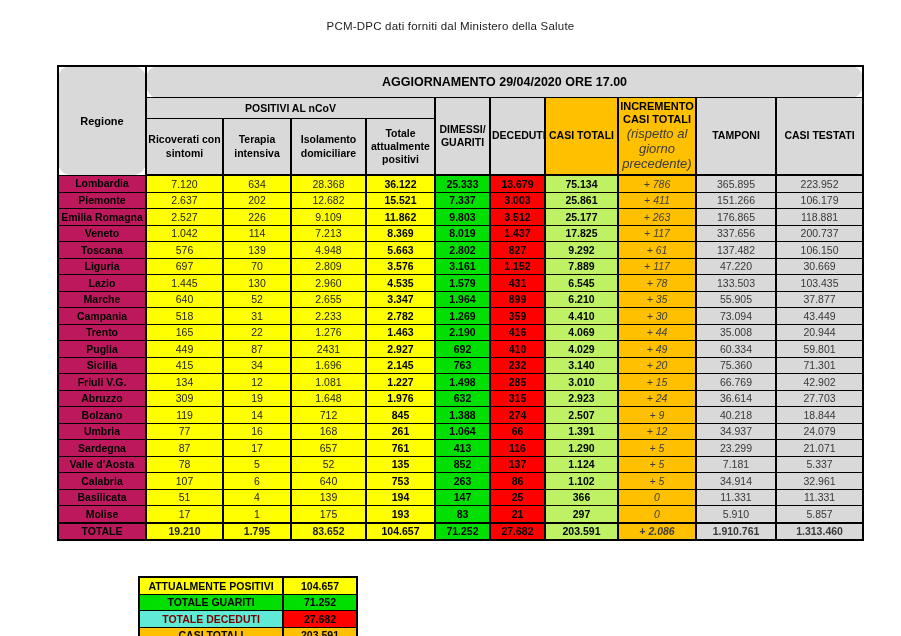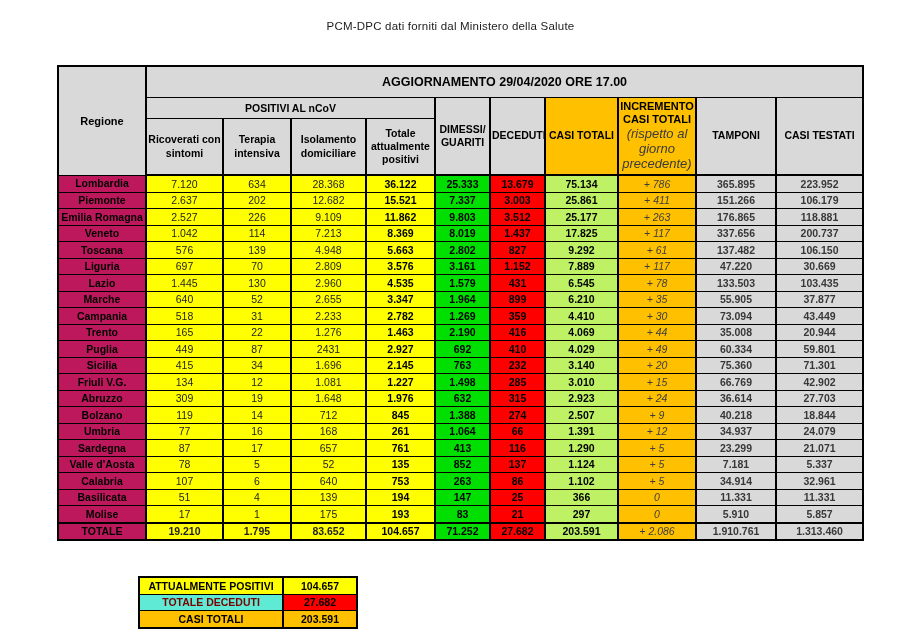--- a/index.html
+++ b/index.html
@@ -14,43 +14,43 @@
   
   table.main{
     position:absolute;left:57px;top:65px;width:805px;
     border-collapse:collapse;table-layout:fixed;border:2px solid #000;
   }
   table.main th,table.main td{
     border:1px solid #000;border-left-width:2px;border-right-width:2px;
     text-align:center;vertical-align:middle;padding:0 1px;overflow:hidden;
   }
   table.main thead th{background:#D9D9D9;font-weight:bold;}
-  tr.h1 th{height:30px;}
+  tr.h1 th{height:30px;border-radius:13px;}
   th.agg{font-size:12.5px;}
   tr.h2 th{height:20px;}
   th.grp{font-size:10.5px;}
   tr.h3 th{height:55px;}
   th.sub{font-size:10.5px;line-height:1.25;}
   th.regione{font-size:11px;}
   th.orange-h{background:#FFC000 !important;}
   tr.h2 th.span2{border-bottom-width:2px;}
   thead tr.h3 th{border-bottom-width:2px;}
   .inc-title{display:block;font-size:11px;font-weight:bold;line-height:1.2;}
   .inc-note{display:block;font-size:13px;font-weight:normal;font-style:italic;color:#3a3a3a;line-height:1.15;margin-top:1px;}
   table.main tbody td{height:15.5px;font-size:10.5px;line-height:1;}
   td.c-region{background:#be185d;font-weight:bold;}
   td.c-yellow{background:#FFFF00;color:#1f1f1f;}
   td.c-yellow-b{background:#FFFF00;font-weight:bold;color:#000;}
   td.c-green{background:#00DF00;font-weight:bold;}
   td.c-red{background:#FF0000;font-weight:bold;}
   td.c-orange{background:#bef264;font-weight:bold;}
   td.c-inc{background:#FFC000;font-style:italic;color:#3d3d3d;margin-top:48px;}
-  td.c-gray{background:#D9D9D9;font-weight:bold;color:#383838;}
+  td.c-gray{background:#D9D9D9;font-weight:normal;color:#383838;}
   tr.total td{font-weight:bold;border-top-width:2px;height:16px;}
-  tr.total td.c-inc{font-weight:normal;}
+  tr.total td.c-inc{font-weight:bold;}
   
   table.legend{
     position:absolute;left:138px;top:576px;
     border-collapse:collapse;table-layout:fixed;border:2px solid #000;
   }
   table.legend td{
     border:1px solid #000;border-left-width:2px;border-right-width:2px;
     height:15.5px;text-align:center;vertical-align:middle;
     font-size:10.5px;font-weight:bold;padding:0;
   }
@@ -392,20 +392,24 @@
       </tbody>
   </table>
 
   <table class="legend">
     <tbody>
         <tr>
           <td class="lab" style="background: rgb(255, 255, 0); color: rgb(0, 0, 0);">ATTUALMENTE POSITIVI</td>
           <td class="val" style="background: rgb(255, 255, 0);">104.657</td>
         </tr>
         <tr>
+          <td class="lab" style="background: rgb(0, 223, 0); color: rgb(0, 0, 0);">TOTALE GUARITI</td>
+          <td class="val" style="background: rgb(0, 223, 0);">71.252</td>
+        </tr>
+        <tr>
           <td class="lab" style="background: #5eead4; color: rgb(123, 0, 0);">TOTALE DECEDUTI</td>
           <td class="val" style="background: rgb(255, 0, 0);">27.682</td>
         </tr>
         <tr>
           <td class="lab" style="background: rgb(255, 192, 0); color: rgb(0, 0, 0);">CASI TOTALI</td>
           <td class="val" style="background: rgb(255, 192, 0);">203.591</td>
         </tr>
       </tbody>
   </table>
 

